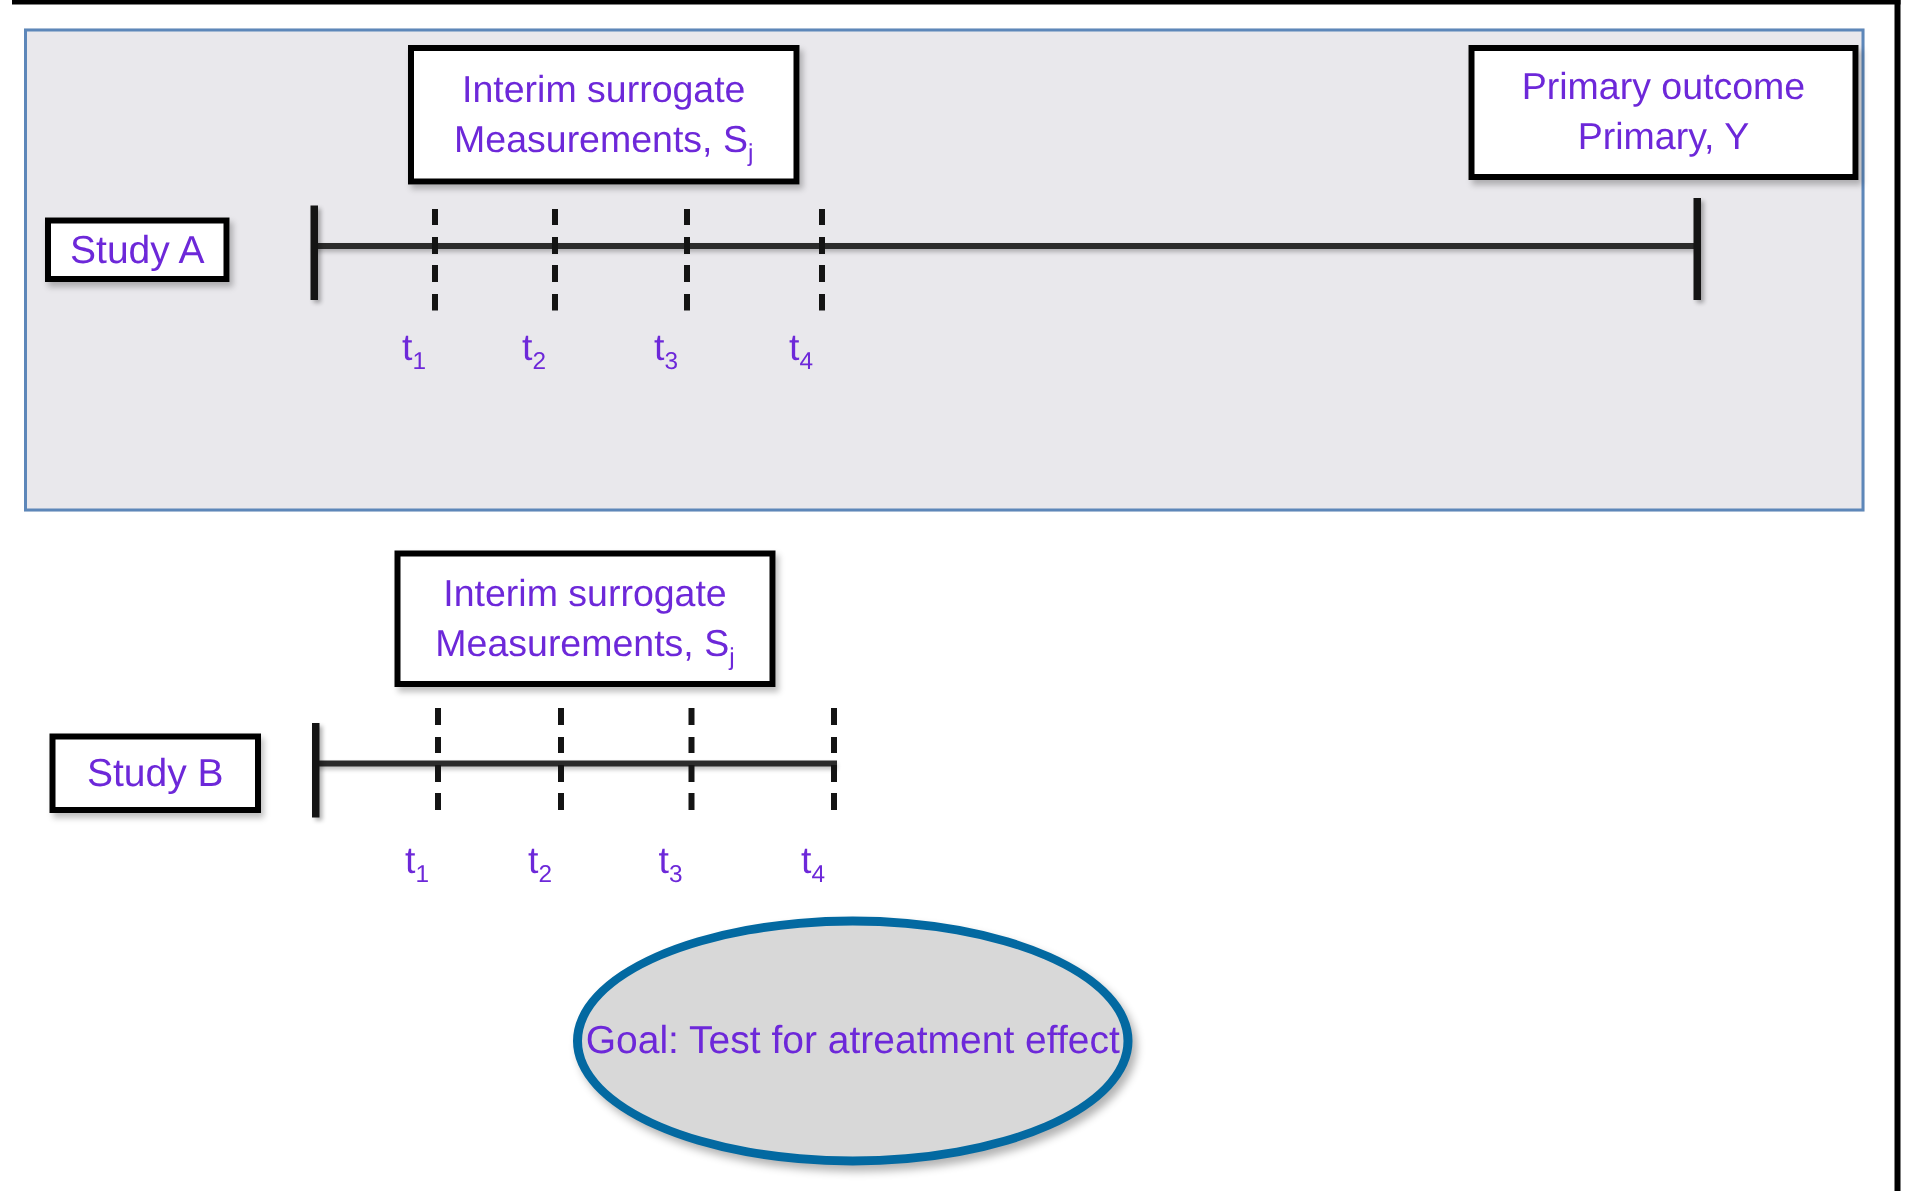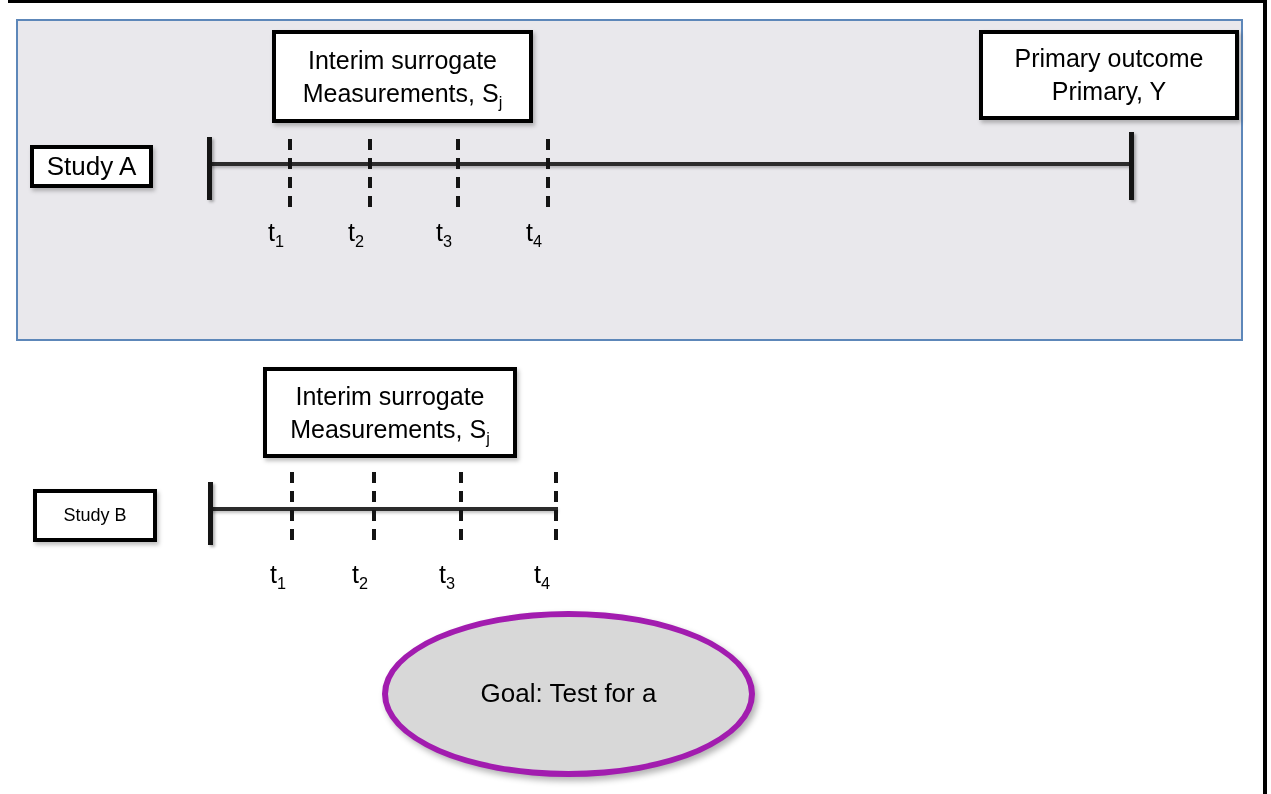--- a/index.html
+++ b/index.html
@@ -1,18 +1,18 @@
 <!DOCTYPE html>
 <html><head>
 <meta charset="utf-8">
 <style>
   html,body{margin:0;padding:0;background:#fff;}
   #stage{
     position:relative;width:1271px;height:794px;background:#ffffff;
-    font-family:"Liberation Sans", sans-serif;color:#000000;overflow:hidden;
+    font-family:"Liberation Sans", sans-serif;color:#6d28d9;overflow:hidden;
   }
   .abs{position:absolute;}
   
   .frame-top{left:8px;top:0;width:1259px;height:3px;background:#000;}
   .frame-right{left:1263px;top:0;width:4px;height:794px;background:#000;}
   
   .panel{
     left:16px;top:19px;width:1227px;height:322px;
     background:#e9e8ec;border:2px solid #5d87b9;box-sizing:border-box;
   }
@@ -20,34 +20,34 @@
   .wbox{
     background:#fff;border:4px solid #000;box-sizing:border-box;
     display:flex;flex-direction:column;align-items:center;justify-content:center;
     text-align:center;line-height:1.32;box-shadow:2px 3px 4px rgba(0,0,0,0.25);
   }
   .wbox .ln{white-space:nowrap;}
   .box-interim-a{left:272px;top:30px;width:261px;height:93px;font-size:25px;}
   .box-primary{left:979px;top:30px;width:260px;height:90px;font-size:25px;}
   .box-study-a{left:30px;top:145px;width:123px;height:43px;font-size:26px;}
   .box-interim-b{left:263px;top:367px;width:254px;height:91px;font-size:25px;}
-  .box-study-b{left:33px;top:489px;width:124px;height:53px;font-size:18px;}
+  .box-study-b{left:33px;top:489px;width:141px;height:53px;font-size:26px;}
   sub{font-size:0.65em;line-height:0;}
   
   .hline{background:#2b2b2b;height:4px;box-shadow:0 2px 3px rgba(0,0,0,0.25);}
   .tick-solid{width:5px;background:#141414;box-shadow:2px 2px 3px rgba(0,0,0,0.3);}
   .tick-dashed{
     width:4px;
     background:repeating-linear-gradient(180deg,#141414 0 11px,rgba(0,0,0,0) 11px 19px);
   }
   .tlab{width:44px;text-align:left;font-size:25px;}
   
   .ellipse{
     left:382px;top:611px;width:373px;height:166px;box-sizing:border-box;
-    background:#d8d8d8;border:6px solid #a21caf;border-radius:50%;
+    background:#d8d8d8;border:6px solid #0369a1;border-radius:50%;
     display:flex;align-items:center;justify-content:center;
     text-align:center;font-size:26px;line-height:1.45;
     box-shadow:3px 4px 6px rgba(0,0,0,0.3);
   }
 </style>
 </head>
 <body>
 
 <div id="stage">
 
@@ -101,15 +101,16 @@
   <div class="abs tick-dashed" style="left:459px;top:472px;height:75px;"></div>
   <div class="abs tick-dashed" style="left:554px;top:472px;height:75px;"></div>
 
   <div class="abs tlab" style="left:270px;top:560px;"><span>t</span><sub>1</sub></div>
   <div class="abs tlab" style="left:352px;top:560px;"><span>t</span><sub>2</sub></div>
   <div class="abs tlab" style="left:439px;top:560px;"><span>t</span><sub>3</sub></div>
   <div class="abs tlab" style="left:534px;top:560px;"><span>t</span><sub>4</sub></div>
 
   <div class="abs ellipse">
     <span class="ln">Goal: Test for a</span>
+    <span class="ln">treatment effect</span>
   </div>
 
 </div>
 
 </body></html>

